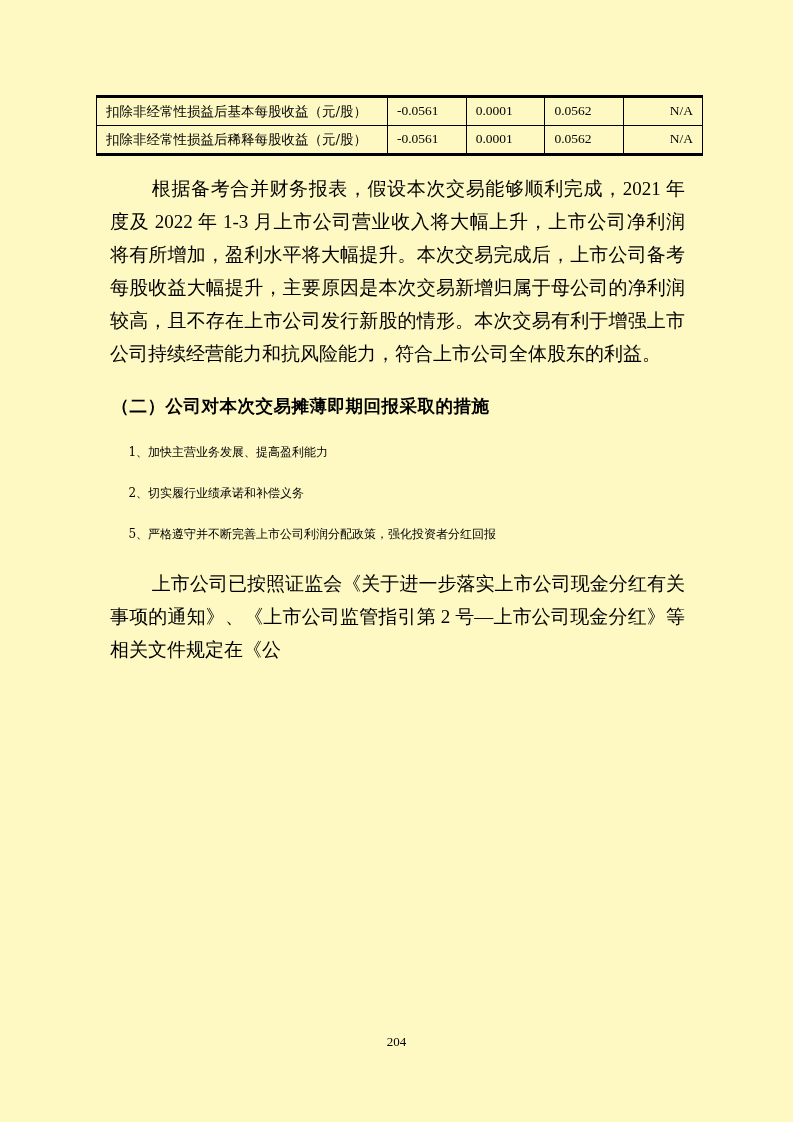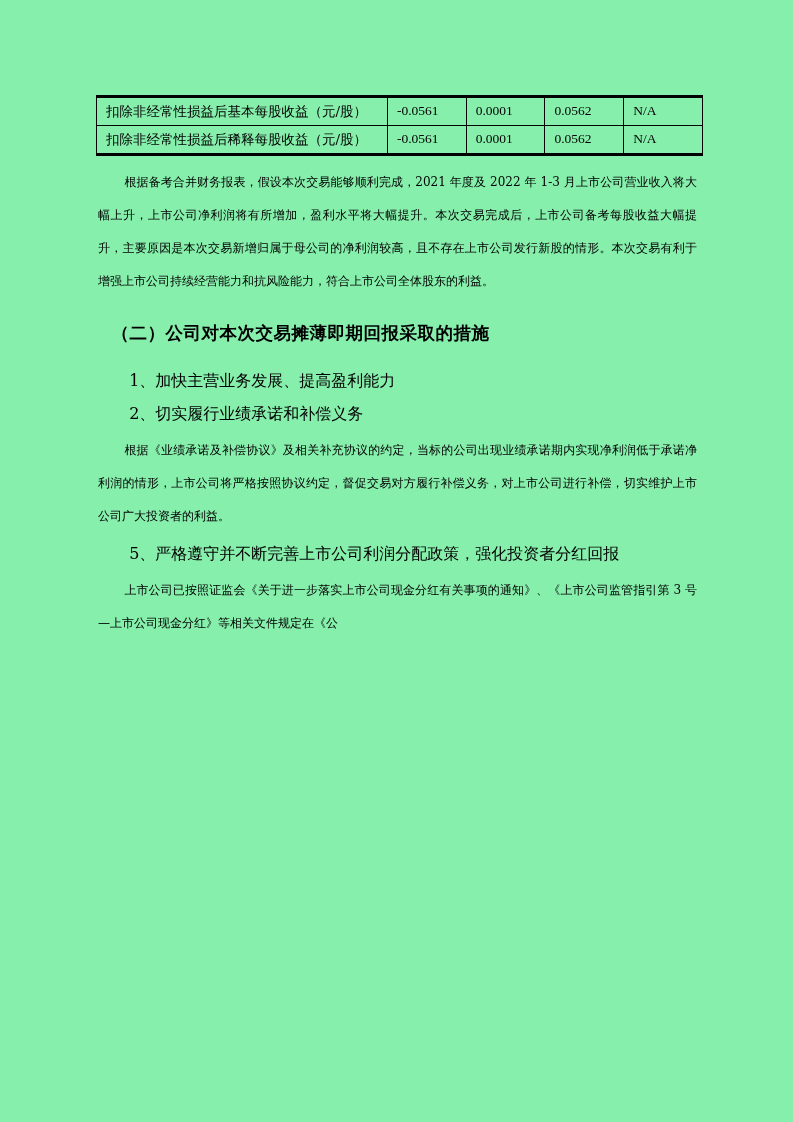--- a/index.html
+++ b/index.html
@@ -5,21 +5,21 @@
   html, body {
     margin: 0;
     padding: 0;
     background: #ffffff;
   }
   .page {
     position: relative;
     width: 793px;
     height: 1122px;
     margin: 0 auto;
-    background: #86efac;
+    background: #fef9c3;
     color: #000000;
     box-sizing: border-box;
     padding: 95px 92px 0 94px;
     font-family: "DejaVu Serif", "Liberation Serif", serif;
     overflow: hidden;
   }
   
   table.eps-table {
     width: 100%;
     border-collapse: collapse;
@@ -33,39 +33,40 @@
     border: 1px solid #000;
     height: 25px;
     padding: 1px 9px;
     vertical-align: middle;
     line-height: 1.25;
     white-space: nowrap;
     overflow: hidden;
   }
   td.cell-label  { text-align: left; }
   td.cell-num    { text-align: left; font-family: "Liberation Serif", serif; }
-  td.cell-center { text-align: left; font-family: "Liberation Serif", serif; }
+  td.cell-center { text-align: right; font-family: "Liberation Serif", serif; }
   .col-label { width: 48%; }
   .col-num   { width: 13%; }
   
   p.body-para {
-    font-size: 12px;
+    font-size: 19px;
     line-height: 33px;
     text-align: justify;
     text-indent: 2.2em;
-    margin: 4px;
+    margin: 16px;
+    font-family: Liberation Serif, serif;
   }
   p.sub-title {
-    font-size: 16px;
+    font-size: 12px;
     line-height: 33px;
     text-indent: 2.2em;
-    margin: 0;
+    margin: 8px;
   }
   h2.section-heading {
-    font-family: Liberation Mono, monospace;
+    font-family: Liberation Sans, sans-serif;
     font-weight: bold;
     font-size: 17.5px;
     line-height: 24px;
     text-indent: 1.0em;
     margin: 24px 0 18px 0;
     letter-spacing: 0.5px;
   }
   
   .page-number {
     position: absolute;
@@ -109,19 +110,19 @@
   </table>
 
   <p class="body-para">根据备考合并财务报表，假设本次交易能够顺利完成，2021 年度及 2022 年 1-3 月上市公司营业收入将大幅上升，上市公司净利润将有所增加，盈利水平将大幅提升。本次交易完成后，上市公司备考每股收益大幅提升，主要原因是本次交易新增归属于母公司的净利润较高，且不存在上市公司发行新股的情形。本次交易有利于增强上市公司持续经营能力和抗风险能力，符合上市公司全体股东的利益。</p>
 
   <h2 class="section-heading">（二）公司对本次交易摊薄即期回报采取的措施</h2>
 
 
   <p class="sub-title">1、加快主营业务发展、提高盈利能力</p>
 
   <p class="sub-title">2、切实履行业绩承诺和补偿义务</p>
-  <p class="body-para">根据《业绩承诺及补偿协议》及相关补充协议的约定，当标的公司出现业绩承诺期内实现净利润低于承诺净利润的情形，上市公司将严格按照协议约定，督促交易对方履行补偿义务，对上市公司进行补偿，切实维护上市公司广大投资者的利益。</p>
 
   <p class="sub-title">5、严格遵守并不断完善上市公司利润分配政策，强化投资者分红回报</p>
-  <p class="body-para">上市公司已按照证监会《关于进一步落实上市公司现金分红有关事项的通知》、《上市公司监管指引第 3 号—上市公司现金分红》等相关文件规定在《公</p>
+  <p class="body-para">上市公司已按照证监会《关于进一步落实上市公司现金分红有关事项的通知》、《上市公司监管指引第 2 号—上市公司现金分红》等相关文件规定在《公</p>
 
+  <div class="page-number">204</div>
 
 </div>
 
 </body></html>

